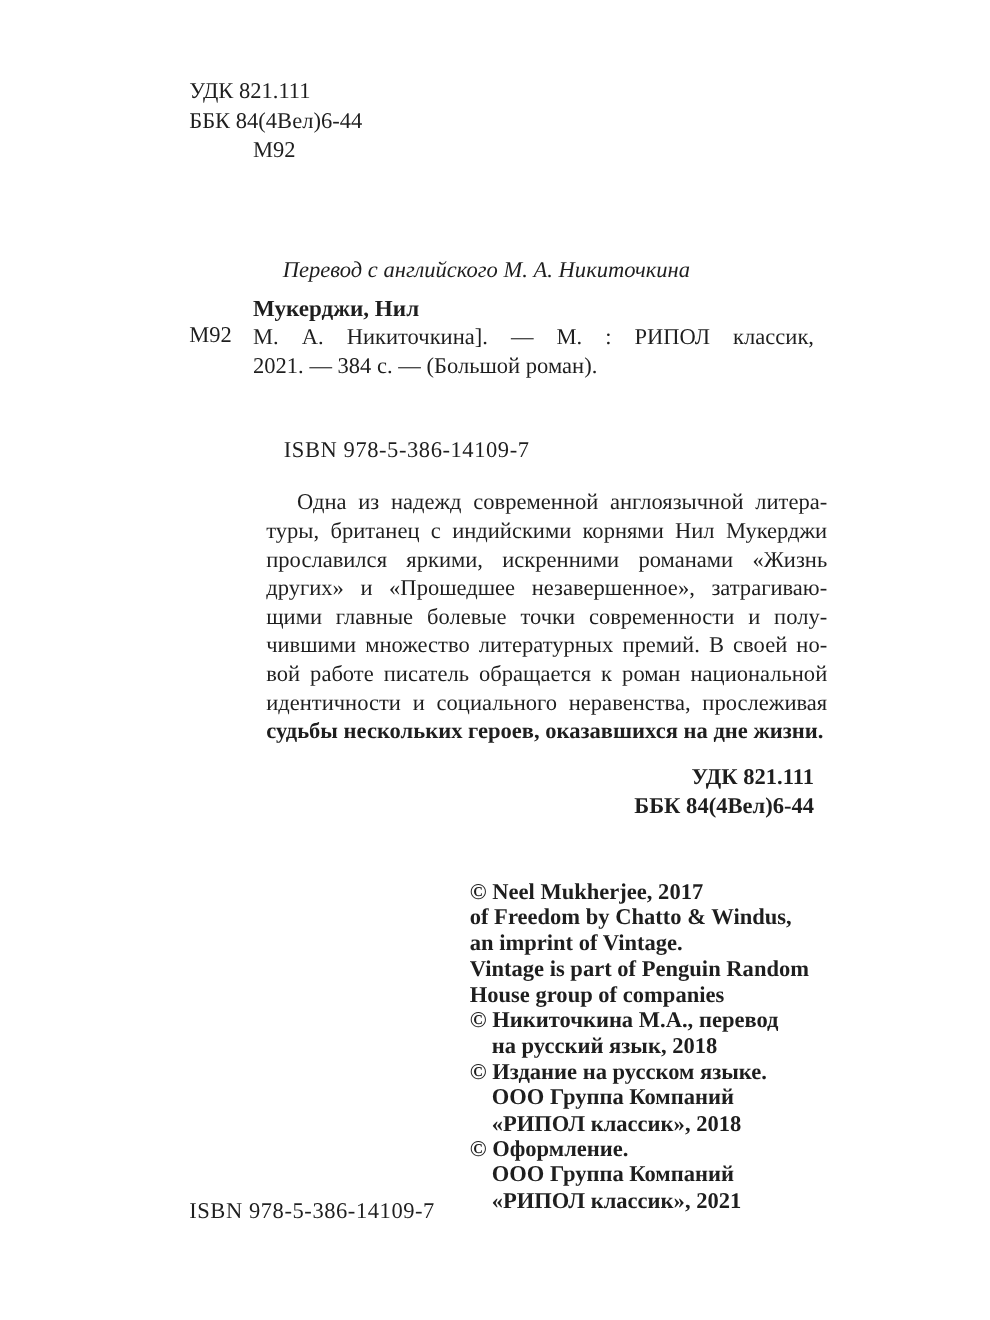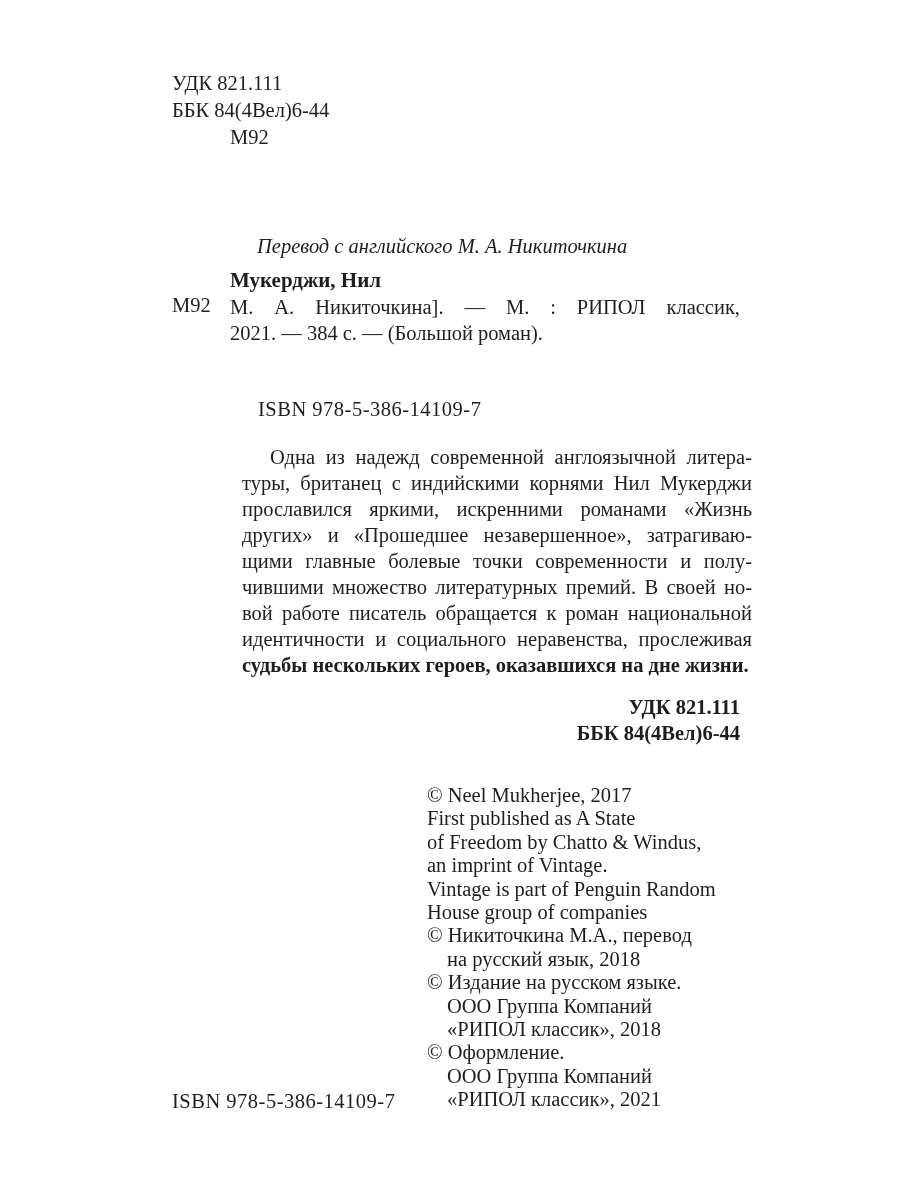--- a/index.html
+++ b/index.html
@@ -40,21 +40,21 @@
     
     #annotation { left: 230px; top: 444px; width: 510px; white-space: normal; margin-left: 12px; }
     #annotation .line { text-align: justify; text-align-last: justify; white-space: nowrap; }
     #annotation .line.first { text-indent: 28px; }
     #annotation .line.last { text-align-last: left; font-weight: bold; }
 
     
     #right-codes { right: 160px; top: 694px; text-align: right; font-weight: bold; }
 
     
-    #copyright { left: 427px; top: 784px; }
+    #copyright { left: 427px; top: 800px; font-weight: bold; }
     #copyright .line { line-height: 23.4px; }
     #copyright .cont { padding-left: 20px; }
 
     #isbn-bottom { left: 172px; top: 1090px; letter-spacing: 0.5px; }
   </style>
 </head>
 <body>
 
 <div id="page">
 
@@ -88,21 +88,20 @@
     <span class="line last">судьбы нескольких героев, оказавшихся на дне жизни.</span>
   </div>
 
   <div id="right-codes" class="abs">
     <span class="line">УДК 821.111</span>
     <span class="line">ББК 84(4Вел)6-44</span>
   </div>
 
   <div id="copyright" class="abs">
     <span class="line">© Neel Mukherjee, 2017</span>
-    <span class="line">First published as A State</span>
     <span class="line">of Freedom by Chatto &amp; Windus,</span>
     <span class="line">an imprint of Vintage.</span>
     <span class="line">Vintage is part of Penguin Random</span>
     <span class="line">House group of companies</span>
     <span class="line">© Никиточкина М.А., перевод</span>
     <span class="line cont">на русский язык, 2018</span>
     <span class="line">© Издание на русском языке.</span>
     <span class="line cont">ООО Группа Компаний</span>
     <span class="line cont">«РИПОЛ классик», 2018</span>
     <span class="line">© Оформление.</span>

